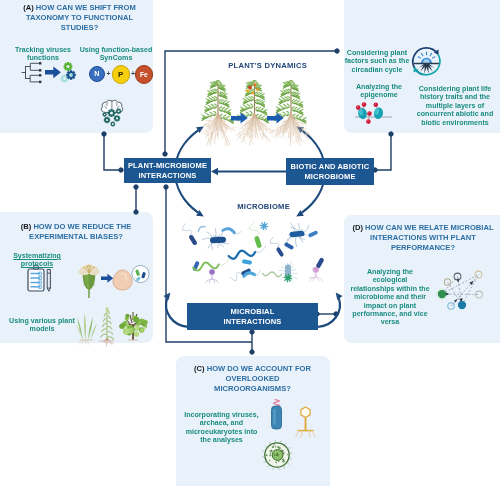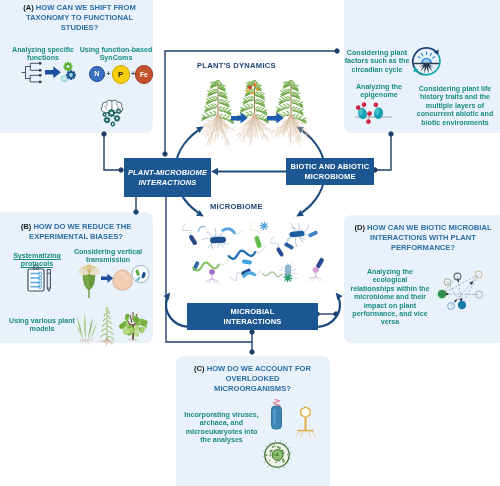--- a/index.html
+++ b/index.html
@@ -4,21 +4,21 @@
 <style>
   html,body{margin:0;padding:0;}
   body{width:500px;height:486px;background:#fff;font-family:"Liberation Sans",sans-serif;overflow:hidden;position:relative;}
   #root{position:absolute;left:0;top:0;width:500px;height:486px;padding-left:40px;}
   .panel{position:absolute;background:#e9f2fb;border-radius:8px;}
   .ptitle{position:absolute;text-align:center;font-weight:bold;color:#2d6ea3;line-height:10.2px;font-size:7.6px;}
   .ptitle .tag{color:#15181d;}
   .sub{position:absolute;text-align:center;font-weight:bold;color:#1a8c7d;font-size:7.1px;line-height:8.4px;}
   .box{position:absolute;background:#1c5792;color:#fff;font-weight:bold;text-align:center;
        display:flex;align-items:center;justify-content:center;flex-direction:column;font-size:7.5px;line-height:9.2px;letter-spacing:.15px;}
-  .ctr-label{position:absolute;text-align:left;font-weight:bold;color:#1f4476;font-size:7.6px;letter-spacing:.25px;}
+  .ctr-label{position:absolute;text-align:right;font-weight:bold;color:#1f4476;font-size:7.6px;letter-spacing:.25px;}
   .lyr{position:absolute;left:0;top:0;width:500px;height:486px;pointer-events:none;}
   .circ{position:absolute;border-radius:50%;display:flex;align-items:center;justify-content:center;
         color:#fff;font-weight:bold;box-sizing:border-box;}
   .plus{position:absolute;color:#3a4a5a;font-weight:bold;font-size:7px;}
 </style>
 </head>
 <body>
 
 <div id="root">
 
@@ -824,40 +824,39 @@
         <path d="M369.2 116L368.4 121.6" stroke="#9aa6ae" stroke-width=".9"></path>
         <circle cx="368.4" cy="121.6" r="2.3" fill="#cf1b3b"></circle>
         <circle cx="367.8" cy="120.9" r="0.8" fill="#e8647c" opacity=".7"></circle>
       </g>
 </svg>
 
   <div class="ptitle" style="left:7px;top:3px;width:145px;">
     <span class="tag">(A)</span>
     <span>HOW CAN WE SHIFT FROM TAXONOMY TO FUNCTIONAL STUDIES?</span>
   </div>
-  <div class="sub" style="left:10px;top:46px;width:66px;">Analyzing specific functions</div>
+  <div class="sub" style="left:10px;top:46px;width:66px;">Tracking viruses functions</div>
   <div class="sub" style="left:78px;top:46px;width:76px;">Using function-based SynComs</div>
 
   <div class="ptitle" style="left:12px;top:222px;width:128px;">
     <span class="tag">(B)</span>
     <span>HOW DO WE REDUCE THE EXPERIMENTAL BIASES?</span>
   </div>
   <div class="sub" style="left:9px;top:252px;width:56px;text-decoration:underline;">Systematizing protocols</div>
-  <div class="sub" style="left:70px;top:248px;width:76px;">Considering vertical transmission</div>
   <div class="sub" style="left:5px;top:317px;width:74px;">Using various plant models</div>
 
   <div class="ptitle" style="left:192px;top:364px;width:121px;">
     <span class="tag">(C)</span>
     <span>HOW DO WE ACCOUNT FOR OVERLOOKED MICROORGANISMS?</span>
   </div>
   <div class="sub" style="left:183px;top:411px;width:77px;">Incorporating viruses, archaea, and microeukaryotes into the analyses</div>
 
   <div class="ptitle" style="left:349px;top:223px;width:148px;">
     <span class="tag">(D)</span>
-    <span>HOW CAN WE BIOTIC MICROBIAL INTERACTIONS WITH PLANT PERFORMANCE?</span>
+    <span>HOW CAN WE RELATE MICROBIAL INTERACTIONS WITH PLANT PERFORMANCE?</span>
   </div>
   <div class="sub" style="left:350px;top:268px;width:80px;">Analyzing the ecological relationships within the microbiome and their impact on plant performance, and vice versa</div>
 
   <div class="sub" style="left:344px;top:49px;width:66px;">Considering plant factors such as the circadian cycle</div>
   <div class="sub" style="left:348px;top:83px;width:62px;">Analyzing the epigenome</div>
   <div class="sub" style="left:413px;top:85px;width:84px;">Considering plant life history traits and the multiple layers of concurrent abiotic and biotic environments</div>
 
   <div class="circ" style="left:88.5px;top:65.5px;width:16.5px;height:16.5px;background:#3a6fc0;border:1.2px solid #1e4a96;font-size:7.2px;">
     <span>N</span>
   </div>
@@ -866,21 +865,21 @@
     <span>P</span>
   </div>
   <div class="plus" style="left:131px;top:69.5px;">+</div>
   <div class="circ" style="left:134.5px;top:65px;width:18.5px;height:18.5px;background:#c4502c;border:1.3px solid #99391c;font-size:6.6px;">
     <span>Fe</span>
   </div>
 
   <div class="ctr-label" style="left:197px;top:61px;width:110px;">PLANT'S DYNAMICS</div>
   <div class="ctr-label" style="left:210px;top:202px;width:80px;">MICROBIOME</div>
 
-  <div class="box" style="left:124px;top:158px;width:87px;height:39px;font-style:italic;">
+  <div class="box" style="left:124px;top:158px;width:87px;height:25px;">
     <span>PLANT-MICROBIOME</span>
     <span>INTERACTIONS</span>
   </div>
   <div class="box" style="left:286px;top:158px;width:88px;height:27px;">
     <span>BIOTIC AND ABIOTIC</span>
     <span>MICROBIOME</span>
   </div>
   <div class="box" style="left:187px;top:303px;width:131px;height:27px;">
     <span>MICROBIAL</span>
     <span>INTERACTIONS</span>

